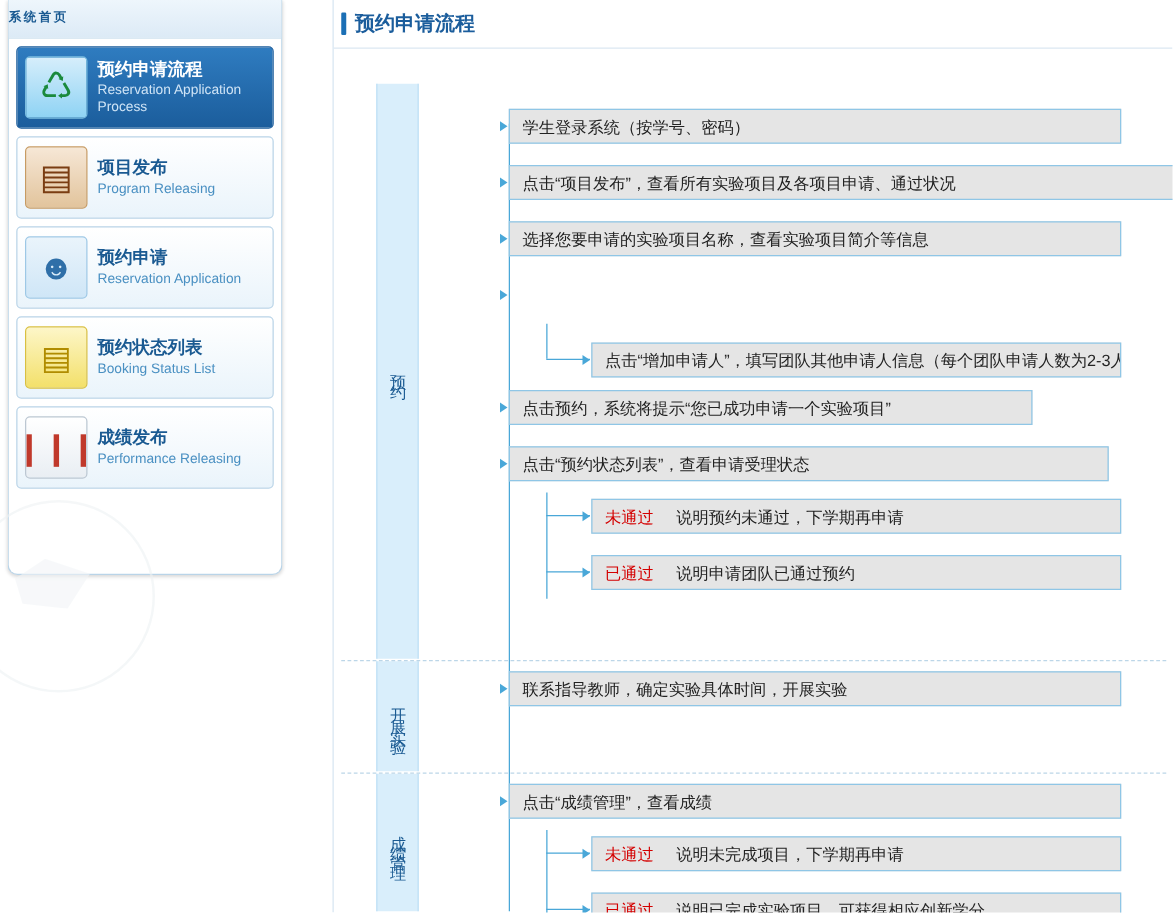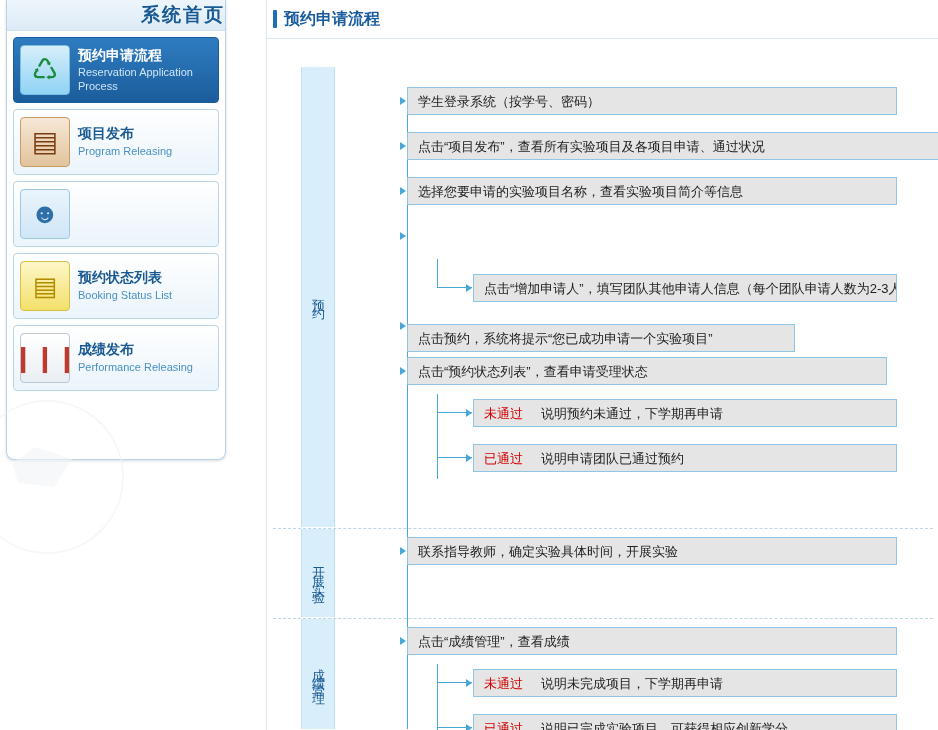--- a/index.html
+++ b/index.html
@@ -16,22 +16,22 @@
   #sidebar{
     position:absolute;left:6px;top:0;width:220px;height:460px;
     background:#ffffff;
     border:1px solid #b9d4e8;
     border-top:none;
     border-radius:0 0 8px 8px;
     box-shadow:0 1px 3px rgba(0,0,0,.15);
     box-sizing:border-box;
   }
   #sidebar-header{
-    height:30px;line-height:30px;text-align:right;
-    font-weight:bold;font-size:19px;color:#1a5a92;
+    height:30px;line-height:30px;text-align:left;
+    font-weight:bold;font-size:10px;color:#1a5a92;
     background:linear-gradient(#eef6fc,#dceaf6);
     border-bottom:1px solid #cfe2f0;
     border-radius:0 0 0 0;
     letter-spacing:2px;
   }
   .side-item{
     position:relative;
     margin:6px 6px 0 6px;
     height:66px;
     border:1px solid #b9d4e8;
@@ -172,20 +172,24 @@
     <div class="txt">
       <span class="cn">项目发布</span>
       <span class="en">Program Releasing</span>
     </div>
   </div>
 
   <div class="side-item">
     <div class="ico ico-person">
         <span class="g">☻</span>
       </div>
+    <div class="txt">
+      <span class="cn">预约申请</span>
+      <span class="en">Reservation Application</span>
+    </div>
   </div>
 
   <div class="side-item">
     <div class="ico ico-note">
         <span class="g">▤</span>
       </div>
     <div class="txt">
       <span class="cn">预约状态列表</span>
       <span class="en">Booking Status List</span>
     </div>
@@ -251,21 +255,21 @@
     <div class="vline" style="left:170px;top:625px;height:85px;"></div>
     <div class="hline" style="left:170px;top:643px;width:35px;"></div>
     <div class="arrow" style="left:199px;top:640px;"></div>
     <div class="hline" style="left:170px;top:688px;width:35px;"></div>
     <div class="arrow" style="left:199px;top:685px;"></div>
 
     <div class="box" style="left:140px;top:48px;width:490px;">学生登录系统（按学号、密码）</div>
     <div class="box" style="left:140px;top:93px;width:548px;">点击“项目发布”，查看所有实验项目及各项目申请、通过状况</div>
     <div class="box" style="left:140px;top:138px;width:490px;">选择您要申请的实验项目名称，查看实验项目简介等信息</div>
     <div class="box" style="left:206px;top:235px;width:424px;">点击“增加申请人”，填写团队其他申请人信息（每个团队申请人数为2-3人）</div>
-    <div class="box" style="left:140px;top:273px;width:388px;margin-top:12px;">点击预约，系统将提示“您已成功申请一个实验项目”</div>
+    <div class="box" style="left:140px;top:273px;width:419px;">点击预约，系统将提示“您已成功申请一个实验项目”</div>
     <div class="box" style="left:140px;top:318px;width:480px;">点击“预约状态列表”，查看申请受理状态</div>
 
     <div class="box result" style="left:206px;top:360px;width:424px;">
       <span class="tag tag-fail">未通过</span><span class="tag-gap"></span><span>说明预约未通过，下学期再申请</span>
     </div>
     <div class="box result" style="left:206px;top:405px;width:424px;">
       <span class="tag tag-pass">已通过</span><span class="tag-gap"></span><span>说明申请团队已通过预约</span>
     </div>
 
     <div class="box" style="left:140px;top:498px;width:490px;">联系指导教师，确定实验具体时间，开展实验</div>

